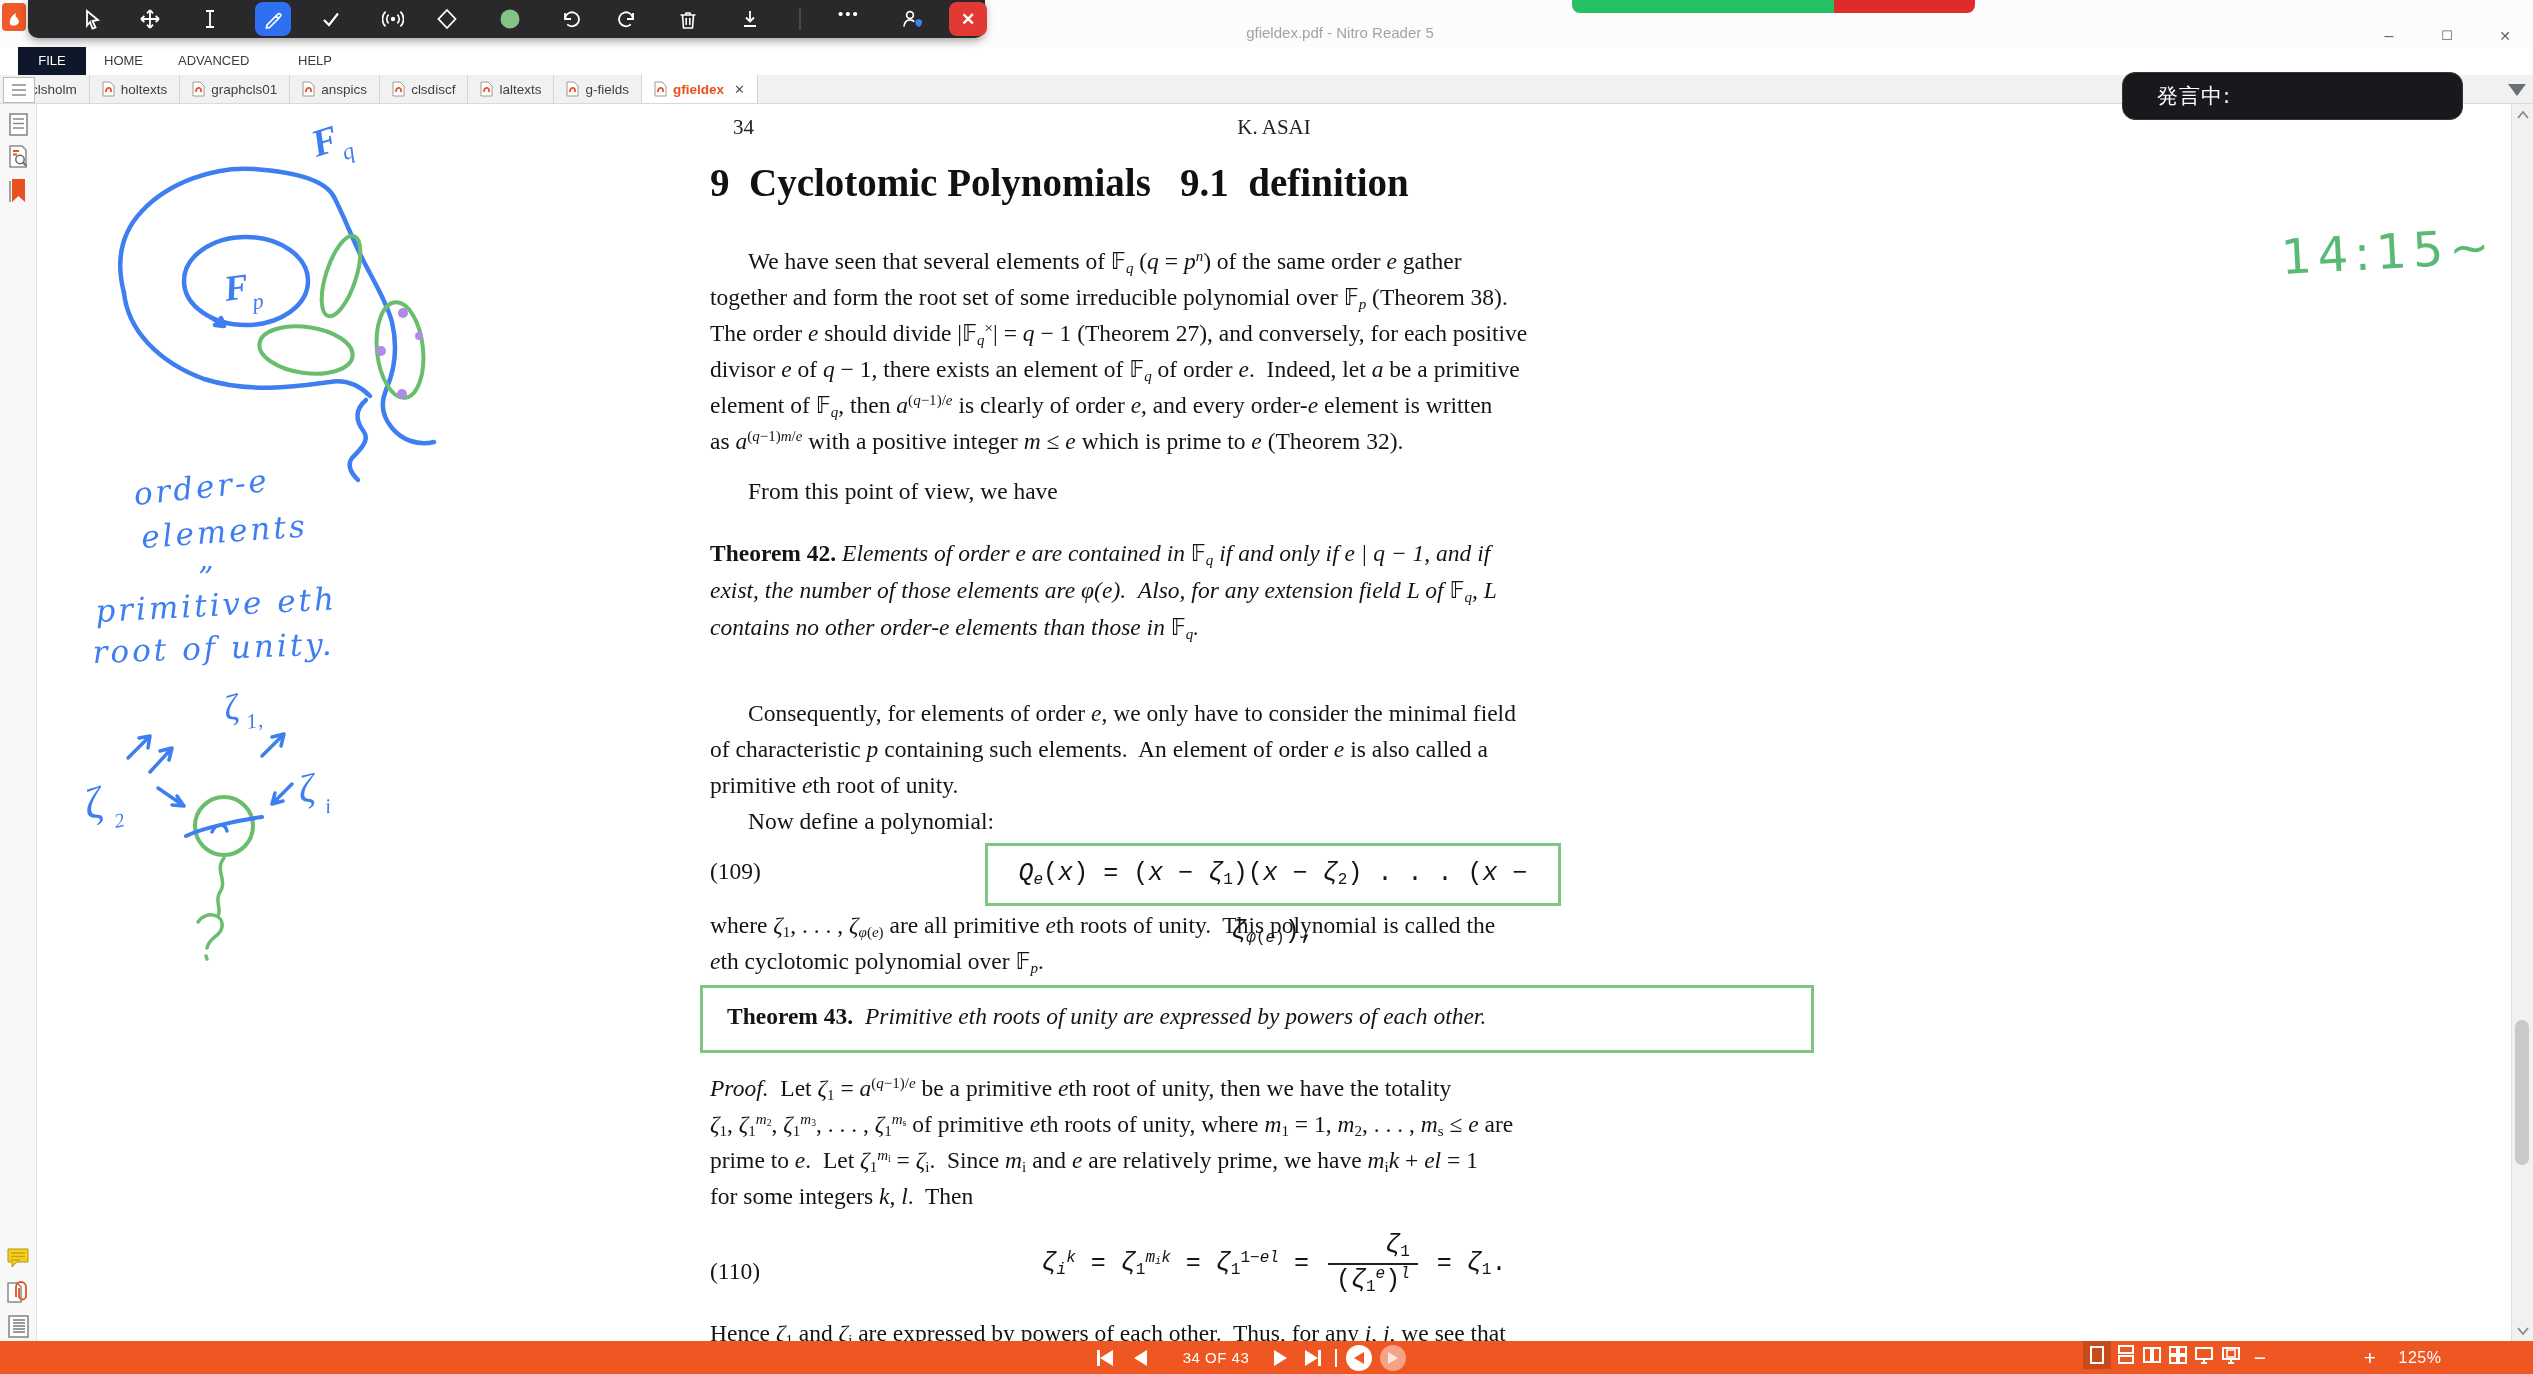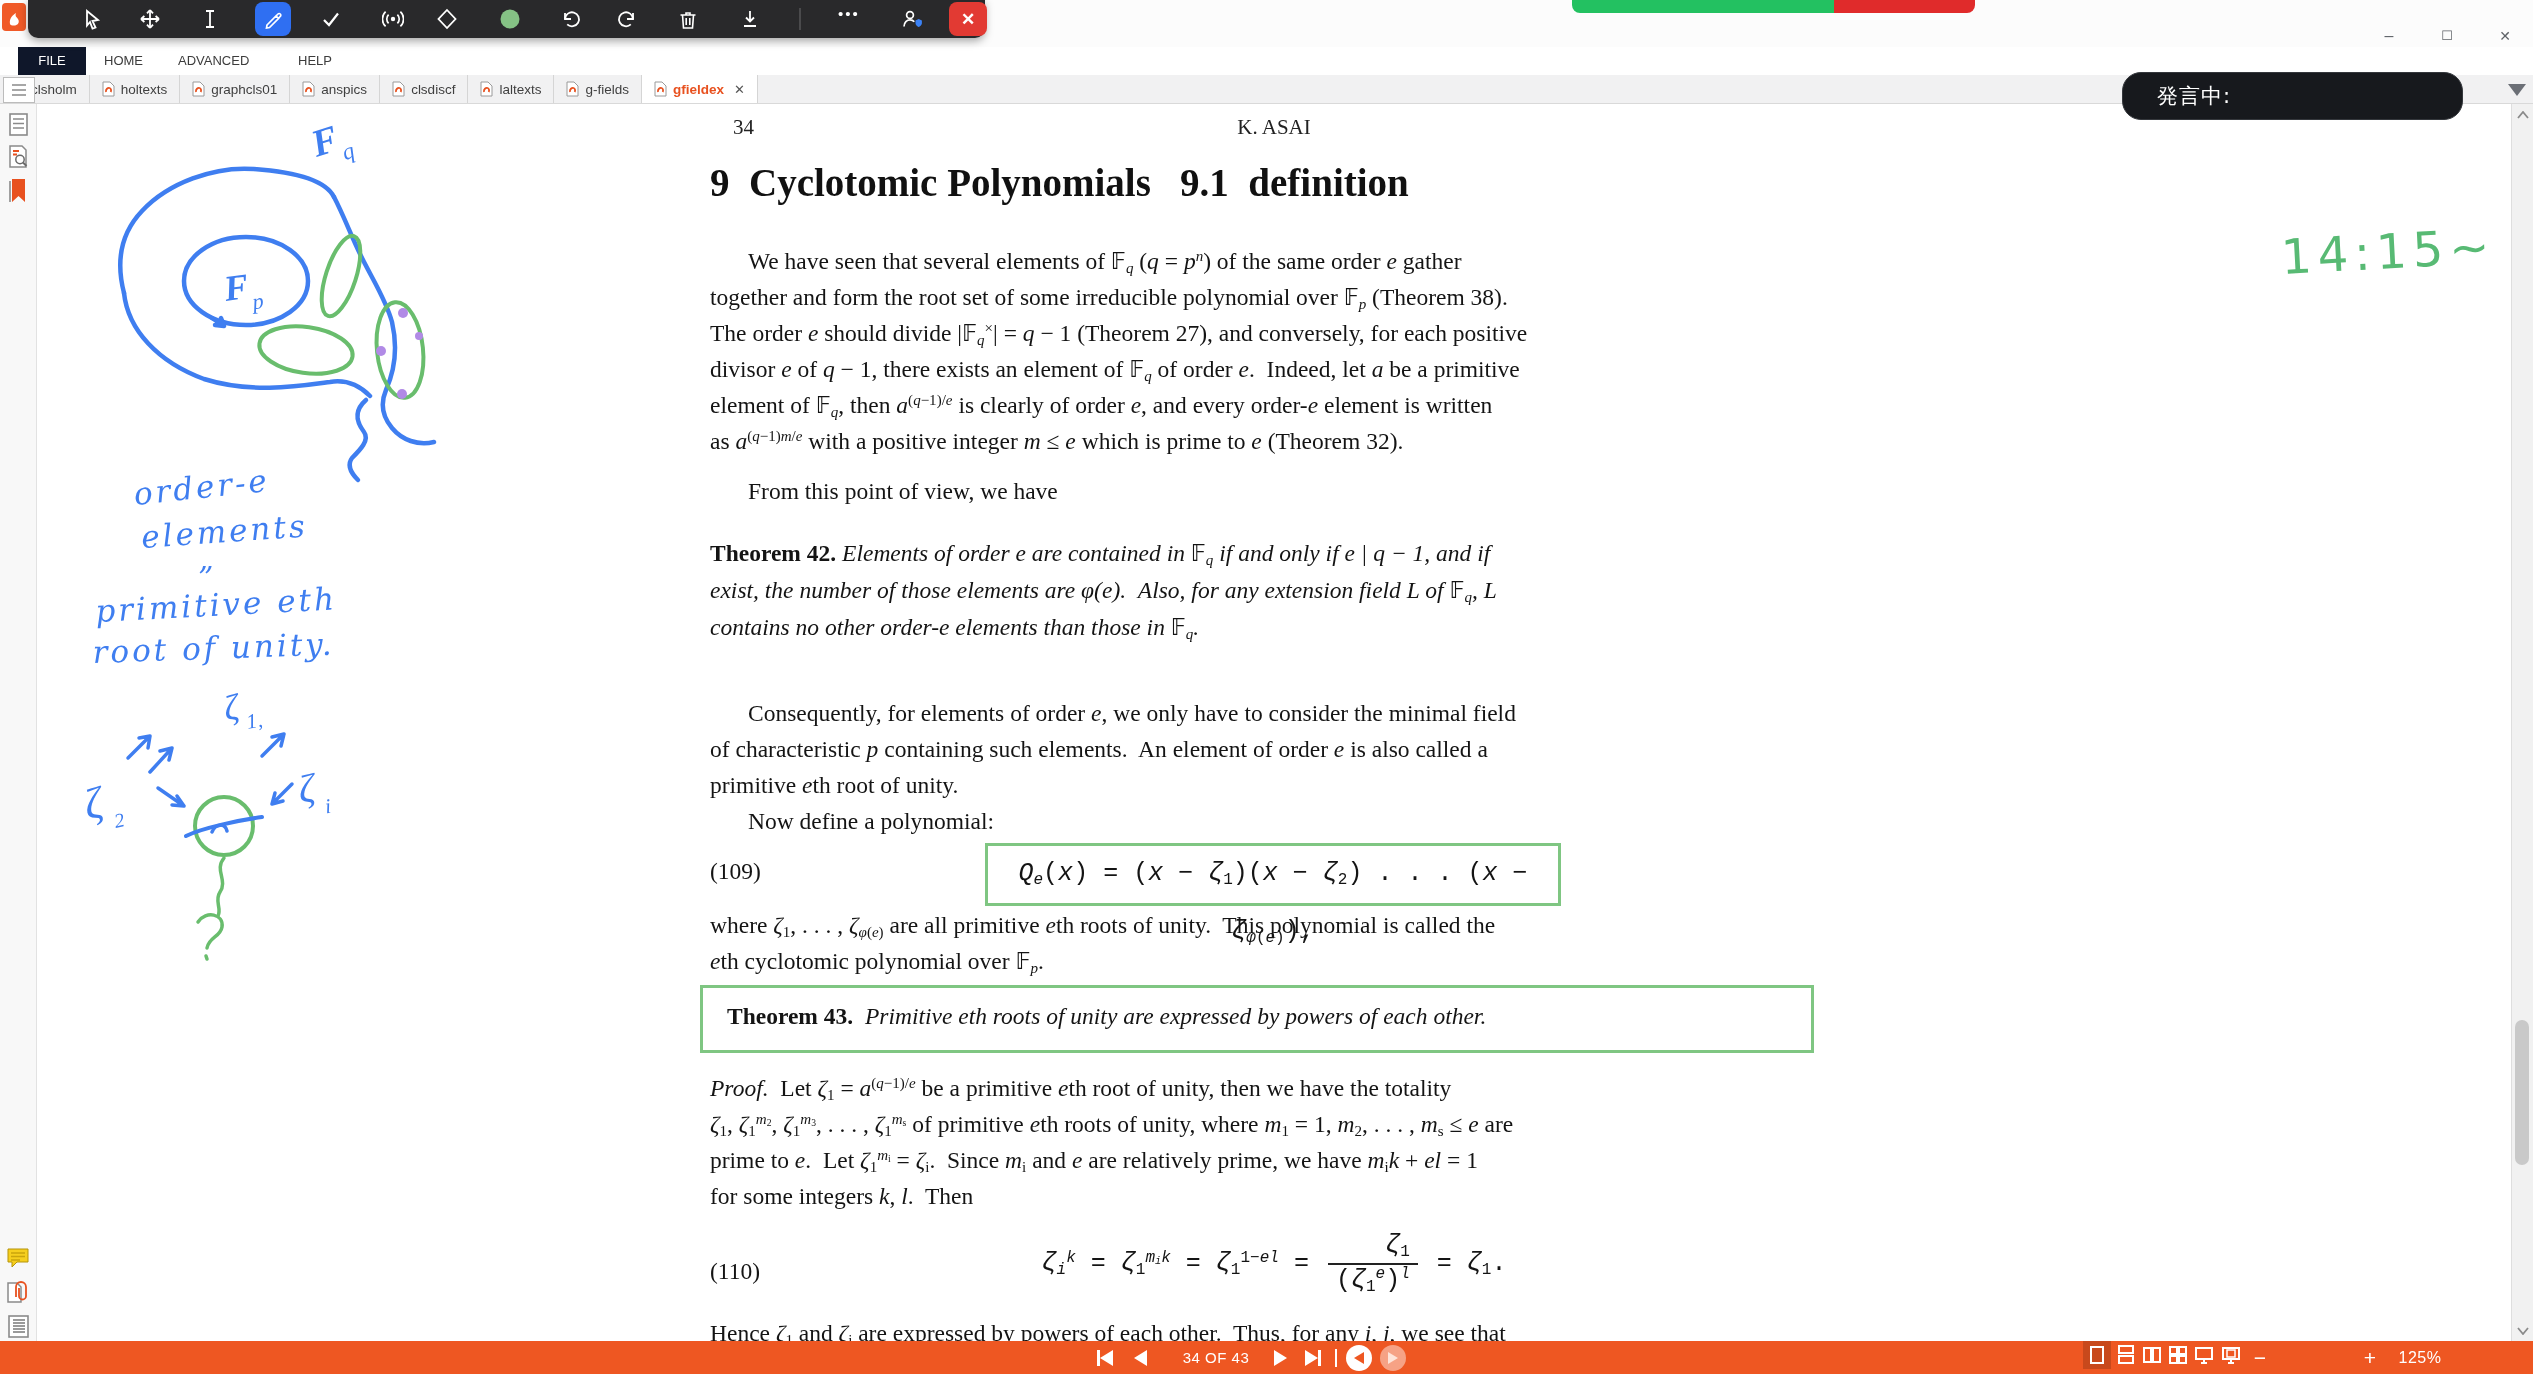--- a/index.html
+++ b/index.html
@@ -64,21 +64,21 @@
   .fd{display:block;padding:2px 8px 0}
   
   .scrollbar{position:absolute;right:0;top:103px;width:21px;height:1238px;background:#f1f1f1;
              border-left:1px solid #dedede;z-index:9}
   .scrollthumb{position:absolute;left:3px;top:917px;width:14px;height:145px;background:#c9c9c9;border-radius:7px}
   .scrollarrow{position:absolute;left:0;width:21px;text-align:center;color:#8a8a8a;font-size:11px}
   .share-caret{position:absolute;left:2508px;top:84px;width:0;height:0;border-left:9px solid transparent;
                border-right:9px solid transparent;border-top:12px solid #6b6f76;z-index:46}
   
   .speakbox{position:absolute;left:2122px;top:72px;width:341px;height:48px;background:#17191d;
-            border:1px solid #34373c;border-radius:19px;z-index:45;color:#fff;font-size:21px;
+            border:1px solid #34373c;border-radius:13px;z-index:45;color:#fff;font-size:21px;
             line-height:46px;padding-left:34px;box-sizing:border-box;letter-spacing:1px;
             font-family:"DejaVu Sans",sans-serif}
   
   .statusbar{position:absolute;left:0;top:1341px;width:2533px;height:47px;background:#ee5722;z-index:30}
   .sb-item{position:absolute;top:0;height:33px;display:flex;align-items:center;justify-content:center}
   .sb-text{color:#fff;font-size:15px;letter-spacing:.5px}
   .tri{width:0;height:0;display:inline-block}
   .tri-l{border-top:8px solid transparent;border-bottom:8px solid transparent;border-right:13px solid #fff}
   .tri-r{border-top:8px solid transparent;border-bottom:8px solid transparent;border-left:13px solid #fff}
   .vbar{display:inline-block;width:3px;height:16px;background:#fff}
@@ -88,20 +88,21 @@
   .zoom-glyph{color:#fff;font-size:21px}
   .sliderline{position:absolute;left:2278px;top:1356px;width:75px;height:2px;background:#fff}
   .sliderhandle{position:absolute;left:2313px;top:1348px;width:7px;height:18px;background:#fff;border-radius:2px}
   
   .inksvg{position:absolute;left:0;top:0;z-index:5;pointer-events:none}
 </style>
 </head>
 <body>
 
 <div class="titlebar">
+  <div class="win-title">gfieldex.pdf - Nitro Reader 5</div>
   <div class="winbtn" style="left:2372px">–</div>
   <div class="winbtn" style="left:2430px;font-size:13px">☐</div>
   <div class="winbtn" style="left:2488px;font-size:14px">✕</div>
 </div>
 
 <div class="sharebar" style="left:1572px;width:262px;background:#23c161;border-radius:0 0 0 8px"></div>
 <div class="sharebar" style="left:1834px;width:141px;background:#e02b2b;border-radius:0 0 8px 0"></div>
 <div class="share-caret"></div>
 
 <div class="nitrologo">

